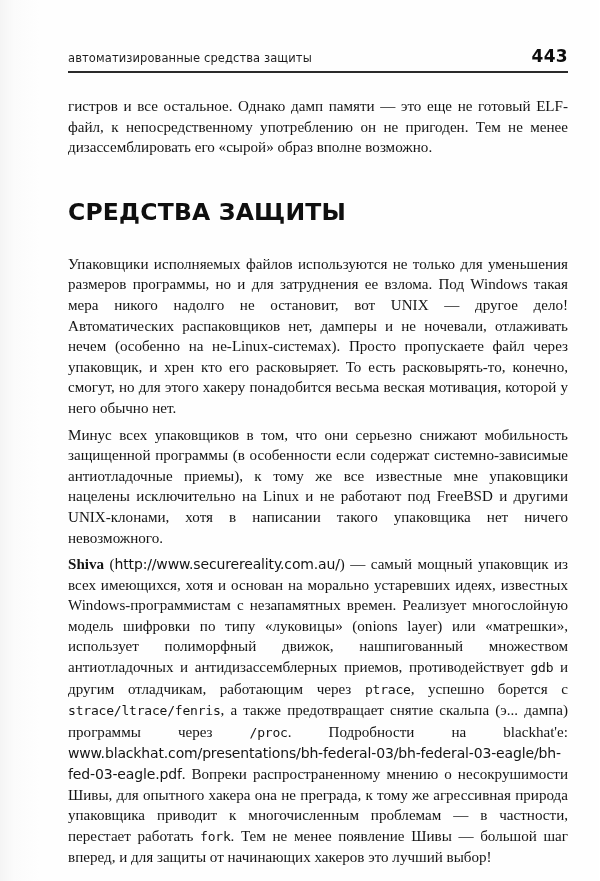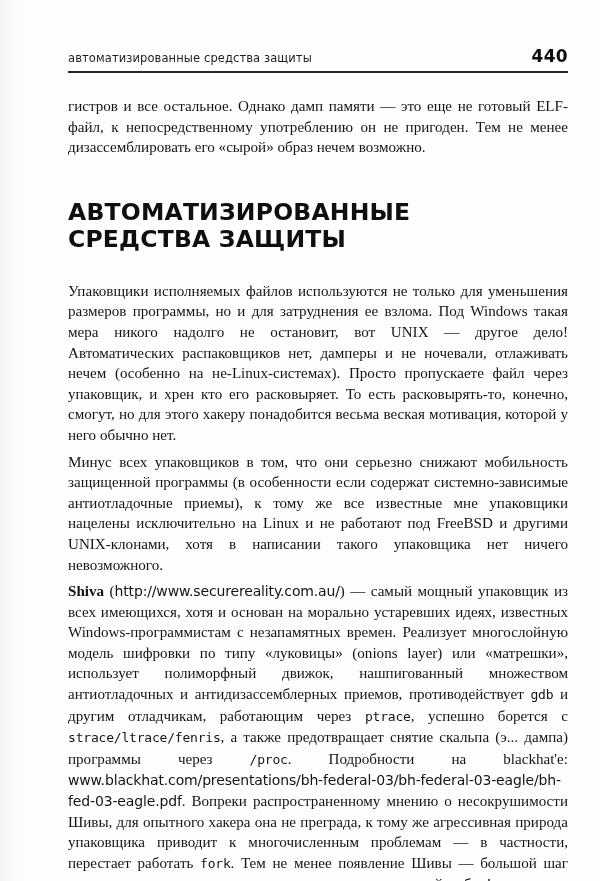--- a/index.html
+++ b/index.html
@@ -107,28 +107,27 @@
   }
 </style>
 </head>
 <body>
 
 <div class="page">
   <div class="page-inner">
 
     <div class="runhead">
       <span class="runhead-title">автоматизированные средства защиты</span>
-      <span class="runhead-folio">440</span>
+      <span class="runhead-folio">443</span>
     </div>
     <div class="runhead-rule"></div>
 
-    <p class="body intro">гистров и все остальное. Однако дамп памяти — это еще не готовый ELF-файл, к непосредственному употреблению он не пригоден. Тем не менее дизассемблировать его «сырой» образ нечем возможно.</p>
+    <p class="body intro">гистров и все остальное. Однако дамп памяти — это еще не готовый ELF-файл, к непосредственному употреблению он не пригоден. Тем не менее дизассемблировать его «сырой» образ вполне возможно.</p>
 
     <h1 class="chapter">
-      <span class="ln">АВТОМАТИЗИРОВАННЫЕ</span>
       <span class="ln">СРЕДСТВА ЗАЩИТЫ</span>
     </h1>
 
     <p class="body">Упаковщики исполняемых файлов используются не только для уменьшения размеров программы, но и для затруднения ее взлома. Под Windows такая мера никого надолго не остановит, вот UNIX — другое дело! Автоматических распаковщиков нет, дамперы и не ночевали, отлаживать нечем (особенно на не-Linux-системах). Просто пропускаете файл через упаковщик, и хрен кто его расковыряет. То есть расковырять-то, конечно, смогут, но для этого хакеру понадобится весьма веская мотивация, которой у него обычно нет.</p>
 
     <p class="body">Минус всех упаковщиков в том, что они серьезно снижают мобильность защищенной программы (в особенности если содержат системно-зависимые антиотладочные приемы), к тому же все известные мне упаковщики нацелены исключительно на Linux и не работают под FreeBSD и другими UNIX-клонами, хотя в написании такого упаковщика нет ничего невозможного.</p>
 
     <p class="body sect"><span class="term">Shiva</span><span> (</span><span class="url">http://www.securereality.com.au/</span><span>) </span><span>— самый мощный упаковщик из всех имеющихся, хотя и основан на морально устаревших идеях, известных Windows-программистам с незапамятных времен. Реализует многослойную модель шифровки по типу «луковицы» (onions layer) или «матрешки», использует полиморфный движок, нашпигованный множеством антиотладочных и антидизассемблерных приемов, противодействует </span><span class="code">gdb</span><span> и другим отладчикам, работающим через </span><span class="code">ptrace</span><span>, успешно борется с </span><span class="code">strace/ltrace/fenris</span><span>, а также предотвращает снятие скальпа (э... дампа) программы через </span><span class="code">/proc</span><span>. Подробности на blackhat'e: </span><span class="url">www.blackhat.com/presentations/bh-federal-03/bh-federal-03-eagle/bh-fed-03-eagle.pdf</span><span>. Вопреки распространенному мнению о несокрушимости Шивы, для опытного хакера она не преграда, к тому же агрессивная природа упаковщика приводит к многочисленным проблемам — в частности, перестает работать </span><span class="code">fork</span><span>. Тем не менее появление Шивы — большой шаг вперед, и для защиты от начинающих хакеров это лучший выбор!</span></p>
 
   </div>

